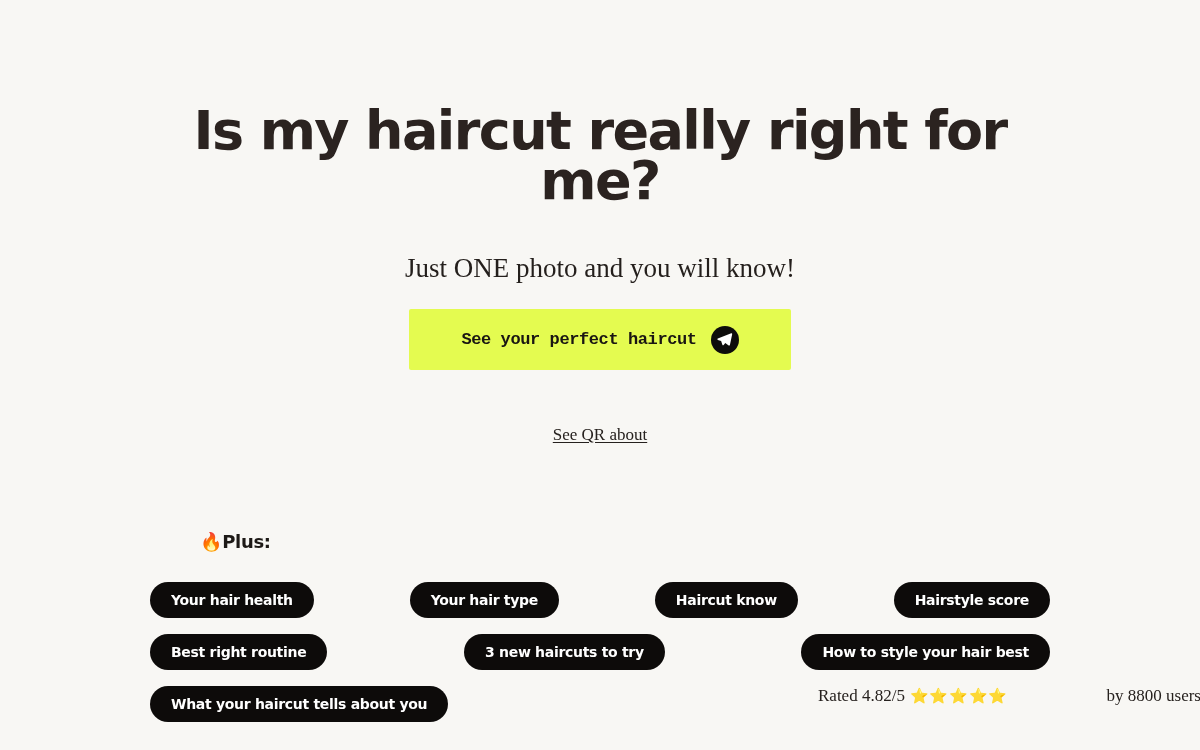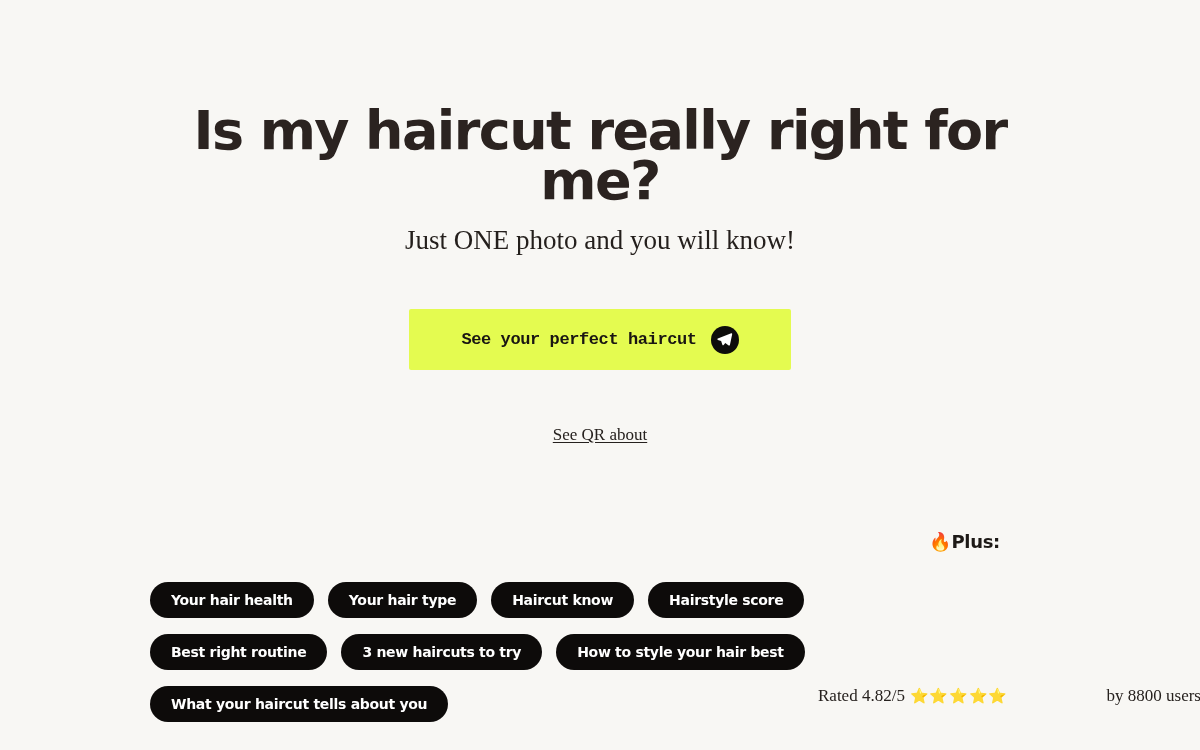--- a/index.html
+++ b/index.html
@@ -32,21 +32,21 @@
     font-size: 54px;
     line-height: 50px;
     letter-spacing: -1.6px;
     color: #2b2320;
     -webkit-font-smoothing: antialiased;
   }
 
   
   .subtitle {
     position: absolute;
-    top: 196px;
+    top: 224px;
     left: 200px;
     width: 800px;
     text-align: center;
     font-family: "Liberation Serif", serif;
     font-size: 27px;
     line-height: 34px;
     color: #241f1c;
   }
 
   
@@ -130,41 +130,41 @@
     text-decoration: underline;
     text-underline-offset: 2px;
   }
 
   
   .plus-head {
     position: absolute;
     top: 531px;
     left: 200px;
     width: 800px;
-    text-align: right;
+    text-align: left;
     font-family: "DejaVu Sans", sans-serif;
     font-weight: bold;
     font-size: 18px;
     letter-spacing: -0.3px;
     color: #1d1916;
   }
   .plus-head .fire {
     font-family: "DejaVu Sans", sans-serif;
     font-weight: normal;
   }
 
   .pill-rows {
     position: absolute;
     top: 582px;
     left: 150px;
     width: 900px;
   }
   .pill-row {
     display: flex;
-    justify-content: flex-start;
+    justify-content: space-between;
     gap: 14px;
     margin-bottom: 16px;
   }
   .pill {
     height: 36px;
     border-radius: 18px;
     background: #0d0b0a;
     color: #ffffff;
     font-family: "DejaVu Sans", sans-serif;
     font-weight: bold;

